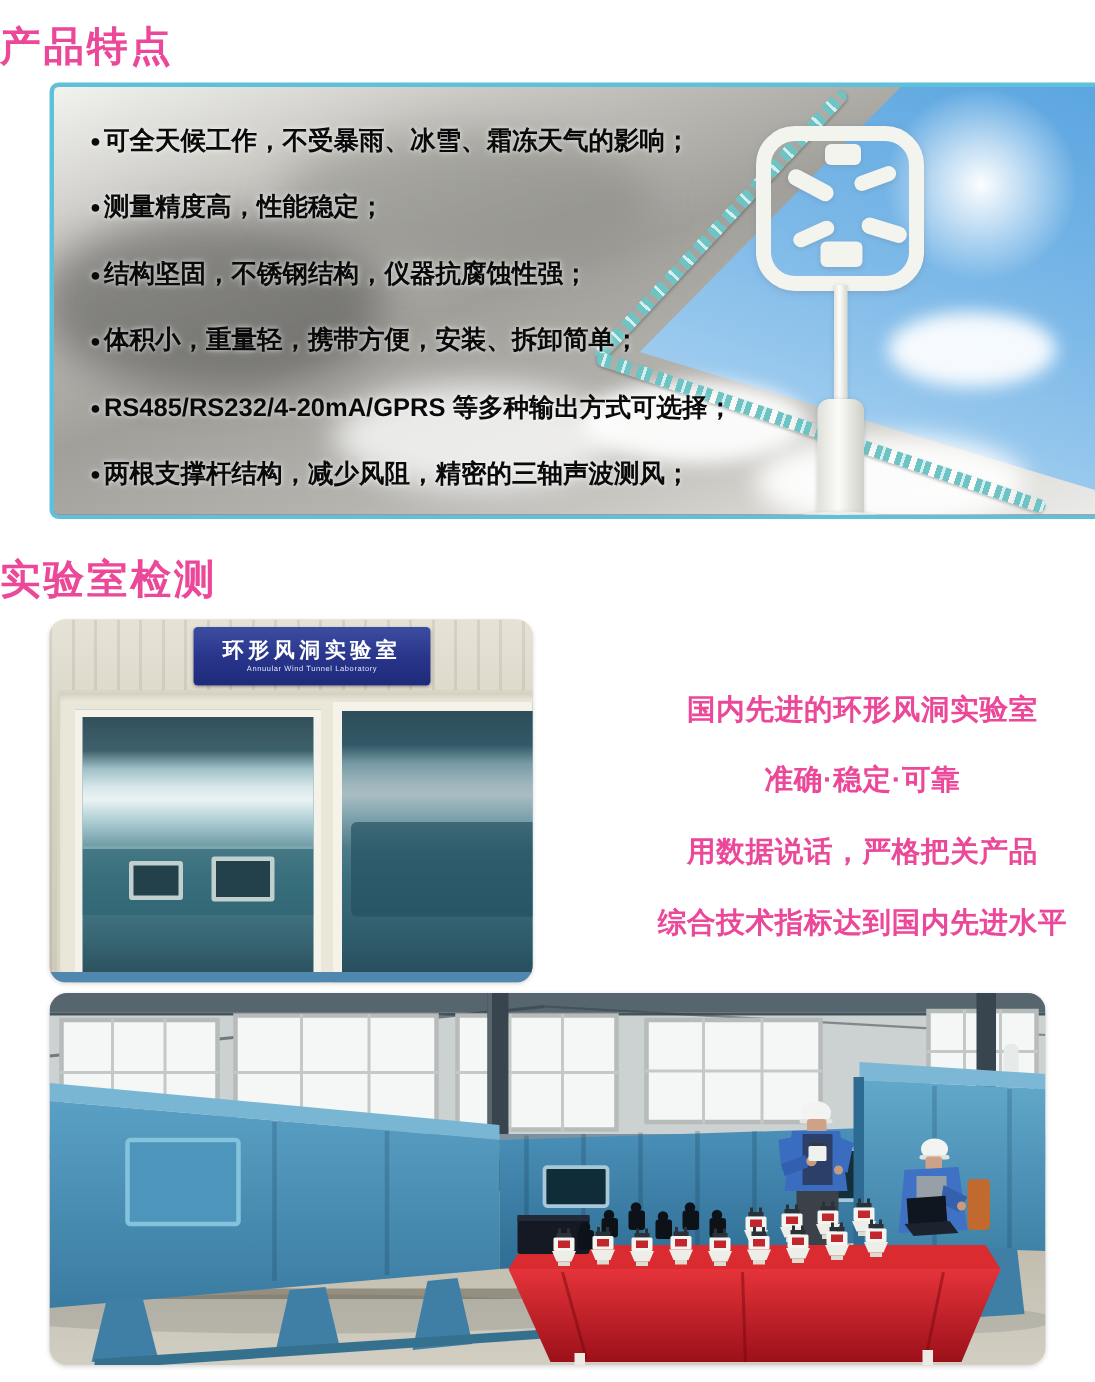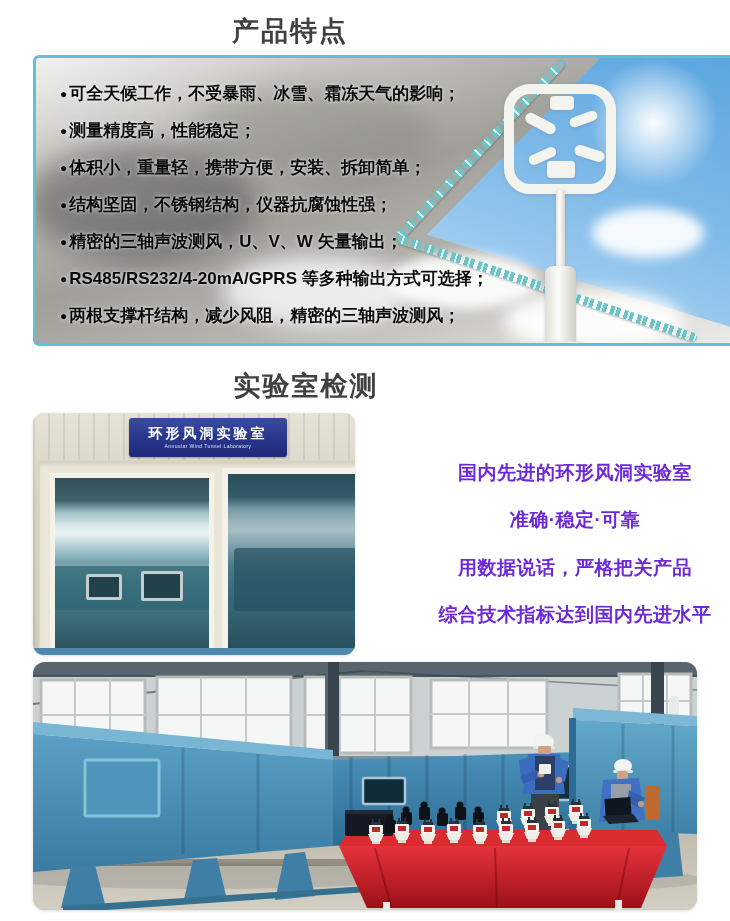--- a/index.html
+++ b/index.html
@@ -1,24 +1,24 @@
 <!DOCTYPE html>
 <html><head>
 <meta charset="utf-8">
 <style>
   * { margin:0; padding:0; box-sizing:border-box; }
   html,body { background:#ffffff; }
   body { font-family:"Liberation Sans","DejaVu Sans",sans-serif; }
   .page { position:relative; width:730px; height:921px; background:#ffffff; overflow:hidden; }
 
   
-  .sec-title { position:absolute; left:0; width:580px; text-align:center;
-    font-size:27px; font-weight:800; color:#404040; letter-spacing:2px; }
+  .sec-title { position:absolute; left:0; width:580px; text-align:left;
+    font-size:27px; font-weight:800; color:#ec4899; letter-spacing:2px; }
   #title-features { top:13px; }
-  #title-lab { top:368px;margin-left:16px; }
+  #title-lab { top:368px; }
 
   
   .feat-box { position:absolute; left:33px; top:55px; width:716px; height:291px;
     border:3px solid #5fc0da; border-radius:6px; overflow:hidden; background:#ef4444; }
   .sky-gray { position:absolute; inset:0;
     background:linear-gradient(160deg,#f2f2ef 0%,#c9c8c3 20%,#a09f9a 45%,#b5b4af 65%,#d8d7d2 85%,#ececeb 100%); }
   .sky-blue { position:absolute; inset:0;
     background:linear-gradient(200deg,#5aa5e0 0%,#7db9e8 32%,#a9d2f1 62%,#dcedf8 100%);
     clip-path:polygon(79.5% 0, 100% 0, 100% 96%, 55% 62%); }
   .sun { position:absolute; left:553px; top:0px; width:130px; height:130px;
@@ -90,21 +90,21 @@
   .lp-dark { position:absolute; inset:0; background:rgba(30,75,92,.32); }
   .lp-bigduct { position:absolute; left:4%; top:42%; width:92%; height:36%;
     background:rgba(38,82,98,.68); border-radius:4px; }
   .lp-minisign { position:absolute; right:8px; top:28%; width:19px; height:25px;
     background:#ecf1f1; transform:rotate(3deg); box-shadow:0 1px 1px rgba(0,0,0,.25); }
   .lp-strip { position:absolute; left:0; bottom:0; width:100%; height:7px; background:#4f87ae; }
 
   .lab-captions { position:absolute; left:425px; top:413px; width:300px; height:242px;
     display:flex; flex-direction:column; justify-content:space-evenly;
     padding:26px 0 6px 0; text-align:center; }
-  .lab-captions div { font-size:19px; font-weight:800; color:#6d28d9; letter-spacing:.5px; white-space:nowrap; }
+  .lab-captions div { font-size:19px; font-weight:800; color:#ec4899; letter-spacing:.5px; white-space:nowrap; }
 
   
   .factory { position:absolute; left:33px; top:662px; width:664px; height:248px;
     border-radius:12px; overflow:hidden; box-shadow:0 1px 3px rgba(0,0,0,.15); background:#ccd1d2; }
   .factory svg { display:block; }
 </style>
 </head>
 <body>
 
 <div class="page">
@@ -133,23 +133,22 @@
       <div class="dev dev-t dev-t4"></div>
       <div class="dev dev-hub-bot"></div>
       <div class="dev dev-pole"></div>
       <div class="dev dev-cyl"></div>
       <div class="dev dev-base"></div>
     </div>
 
     <ul class="feat-list">
       <li><span class="blt">●</span><span>可全天候工作，不受暴雨、冰雪、霜冻天气的影响；</span></li>
       <li><span class="blt">●</span><span>测量精度高，性能稳定；</span></li>
+      <li><span class="blt">●</span><span>结构坚固，不锈钢结构，仪器抗腐蚀性强；</span></li>
       <li><span class="blt">●</span><span>体积小，重量轻，携带方便，安装、拆卸简单；</span></li>
-      <li><span class="blt">●</span><span>结构坚固，不锈钢结构，仪器抗腐蚀性强；</span></li>
-      <li><span class="blt">●</span><span>精密的三轴声波测风，U、V、W 矢量输出；</span></li>
       <li><span class="blt">●</span><span>RS485/RS232/4-20mA/GPRS 等多种输出方式可选择；</span></li>
       <li><span class="blt">●</span><span>两根支撑杆结构，减少风阻，精密的三轴声波测风；</span></li>
     </ul>
   </div>
 
   <div class="sec-title" id="title-lab">实验室检测</div>
 
   <div class="lab-photo">
     <div class="lp-wall"></div>
     <div class="lp-sign">

